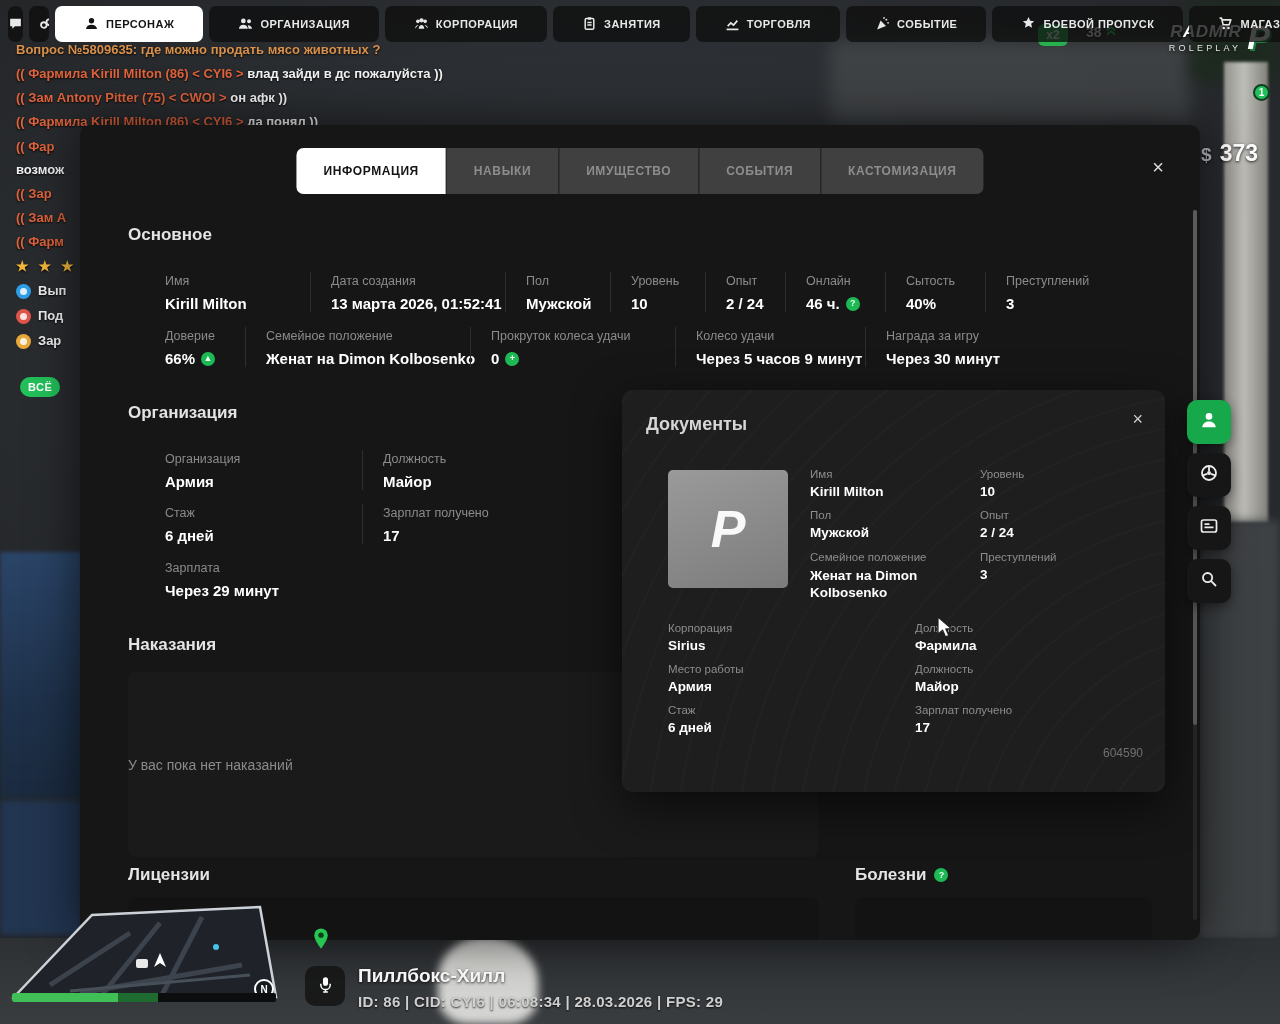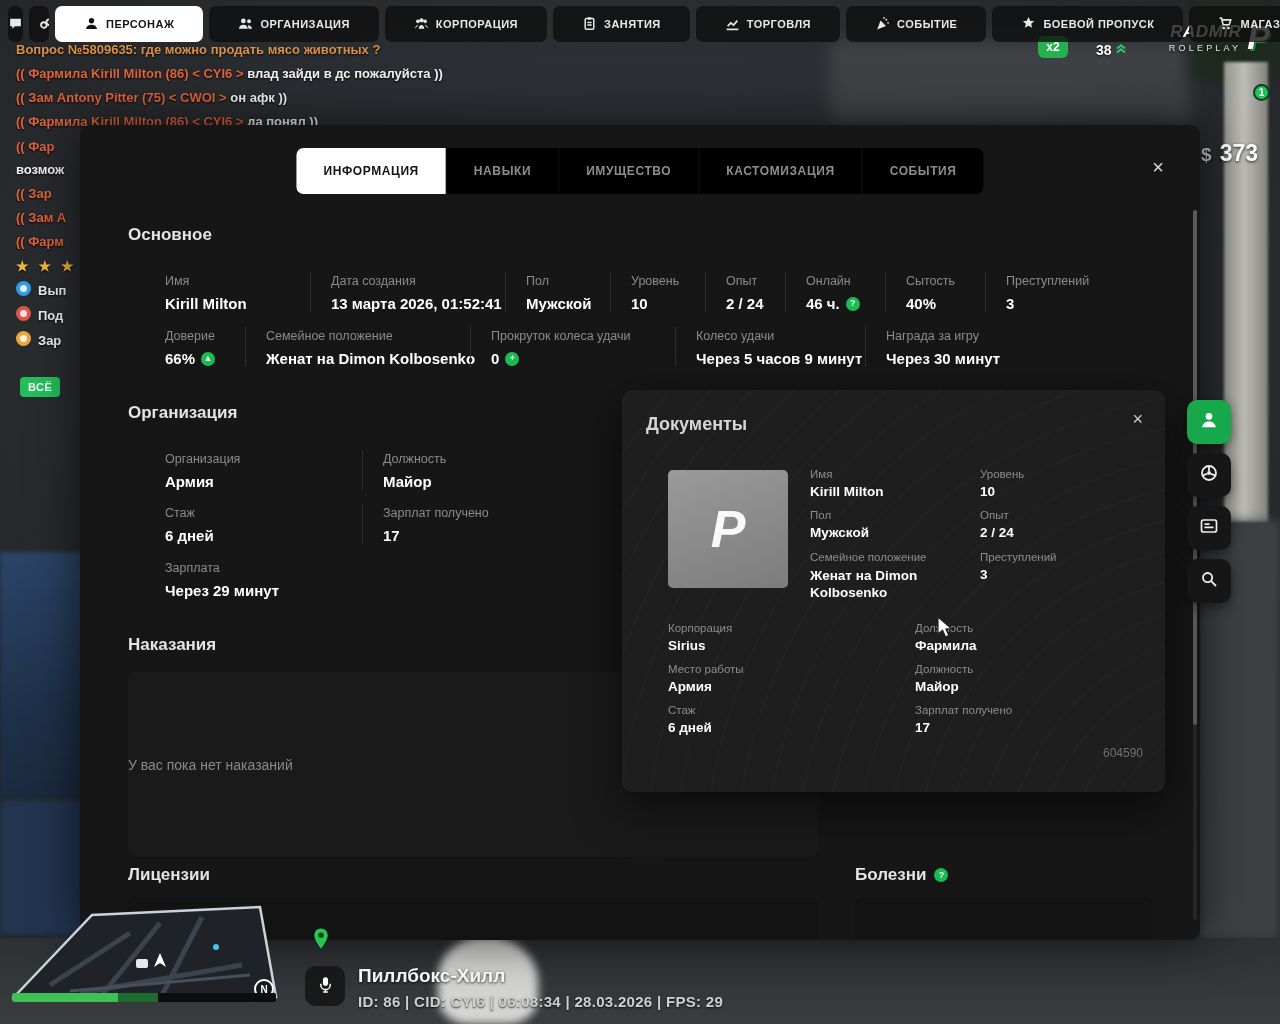--- a/index.html
+++ b/index.html
@@ -32,29 +32,29 @@
   .nav-btn.active{background:#fff;color:#141414}
 
   
   .chat{position:absolute;left:16px;top:0;width:660px;z-index:3;font-size:13px;font-weight:700;
     line-height:20px;text-shadow:0 1px 2px rgba(0,0,0,.9);pointer-events:none}
   .chat .ln{position:absolute;white-space:nowrap}
   .c-q{color:#d9904a}
   .c-n{color:#e0633c}
   .c-w{color:#f2f2f2}
   .c-stars{color:#f3b83b;letter-spacing:3px;font-size:14px}
-  .filter-row{display:flex;align-items:flex-start;gap:7px;color:#f0f0f0}
+  .filter-row{display:flex;align-items:center;gap:7px;color:#f0f0f0}
   .f-ic{width:15px;height:15px;border-radius:50%;display:inline-block;position:relative}
   .f-ic::after{content:"";position:absolute;left:4px;top:4px;width:7px;height:7px;border-radius:50%;background:rgba(255,255,255,.85)}
   .f-blue{background:#2f9de8}.f-red{background:#e0554a}.f-gold{background:#e8a93a}
   .all-btn{position:absolute;left:20px;top:377px;background:#22c05a;color:#fff;font-weight:800;font-size:11px;
-    padding:4px 8px;border-radius:4px;z-index:3;letter-spacing:.5px;cursor:pointer}
-
-  
-  .boosts{position:absolute;top:36px;left:1038px;display:flex;gap:28px;align-items:flex-end;z-index:6}
+    padding:4px 8px;border-radius:10px;z-index:3;letter-spacing:.5px;cursor:pointer}
+
+  
+  .boosts{position:absolute;top:24px;left:1038px;display:flex;gap:18px;align-items:flex-start;z-index:6}
   .boost-x2{min-width:30px;height:22px;background:#27b04e;border-radius:6px;color:#fff;font-size:12px;
     font-weight:800;display:flex;align-items:center;justify-content:center;padding:0 5px}
   .boost-xp{display:flex;align-items:center;gap:3px;color:#fff;font-weight:700;font-size:14px;
     text-shadow:0 1px 2px rgba(0,0,0,.8)}
   .logo{position:absolute;top:22px;right:10px;display:flex;align-items:flex-end;gap:6px;z-index:6;
     text-shadow:0 1px 3px rgba(0,0,0,.7)}
   .logo-text{text-align:right;color:#fff}
   .logo-l1{font-size:17px;font-weight:800;font-style:italic;letter-spacing:.5px}
   .logo-l2{font-size:9px;letter-spacing:3.2px;color:#e4e4e4;margin-top:1px}
   .logo-glyph{font-size:34px;font-weight:800;font-style:italic;color:#fff;line-height:.9;
@@ -64,21 +64,21 @@
     justify-content:center;z-index:6;border:2px solid #0f3d20}
   .money{position:absolute;top:140px;right:22px;display:flex;align-items:baseline;gap:8px;z-index:6;
     text-shadow:0 1px 3px rgba(0,0,0,.8)}
   .money-cur{font-size:19px;color:#b9bdc0;font-weight:700}
   .money-val{font-size:23px;color:#fff;font-weight:800}
 
   
   .cmodal{position:absolute;left:80px;top:125px;width:1120px;height:815px;background:#161616;
     border-radius:10px;z-index:10;box-shadow:0 0 50px rgba(0,0,0,.65)}
   .cm-tabs{position:absolute;top:23px;left:50%;transform:translateX(-50%);display:flex}
-  .cm-tab{height:46px;display:flex;align-items:center;padding:0 27px;background:#000000;color:#8d8d8d;
+  .cm-tab{height:46px;display:flex;align-items:center;padding:0 27px;background:#404040;color:#8d8d8d;
     font-size:12px;font-weight:700;letter-spacing:.6px;border-right:1px solid #161616;cursor:pointer;white-space:nowrap}
   .cm-tab:first-child{border-radius:7px 0 0 7px}
   .cm-tab:last-child{border-radius:0 7px 7px 0;border-right:none}
   .cm-tab.active{background:#fff;color:#141414}
   .cm-close{position:absolute;top:32px;right:36px;font-size:20px;color:#dcdcdc;cursor:pointer;line-height:1}
   .sec-title{position:absolute;font-size:17px;font-weight:600;color:#e4e4e4;display:flex;align-items:center;gap:8px}
   .fieldrow{position:absolute;left:85px;display:flex}
   .fcell{padding-top:2px}
   .fcell + .fcell{border-left:1px solid #2d2d2d;padding-left:20px}
   .flabel{font-size:12.5px;color:#8b8b8b;margin-bottom:7px;white-space:nowrap}
@@ -282,22 +282,22 @@
   <div class="money">
     <span class="money-cur">$</span>
     <span class="money-val">373</span>
   </div>
 
   <div class="cmodal">
     <div class="cm-tabs">
       <div class="cm-tab active">ИНФОРМАЦИЯ</div>
       <div class="cm-tab">НАВЫКИ</div>
       <div class="cm-tab">ИМУЩЕСТВО</div>
+      <div class="cm-tab">СОБЫТИЯ</div>
       <div class="cm-tab">КАСТОМИЗАЦИЯ</div>
-      <div class="cm-tab">СОБЫТИЯ</div>
     </div>
     <div class="cm-close">×</div>
 
     <div class="sec-title" style="left:48px;top:100px">Основное</div>
 
     <div class="fieldrow" style="top:147px">
       <div class="fcell" style="width:145px">
         <div class="flabel">Имя</div>
         <div class="fvalue">
             <span>Kirill Milton</span>

